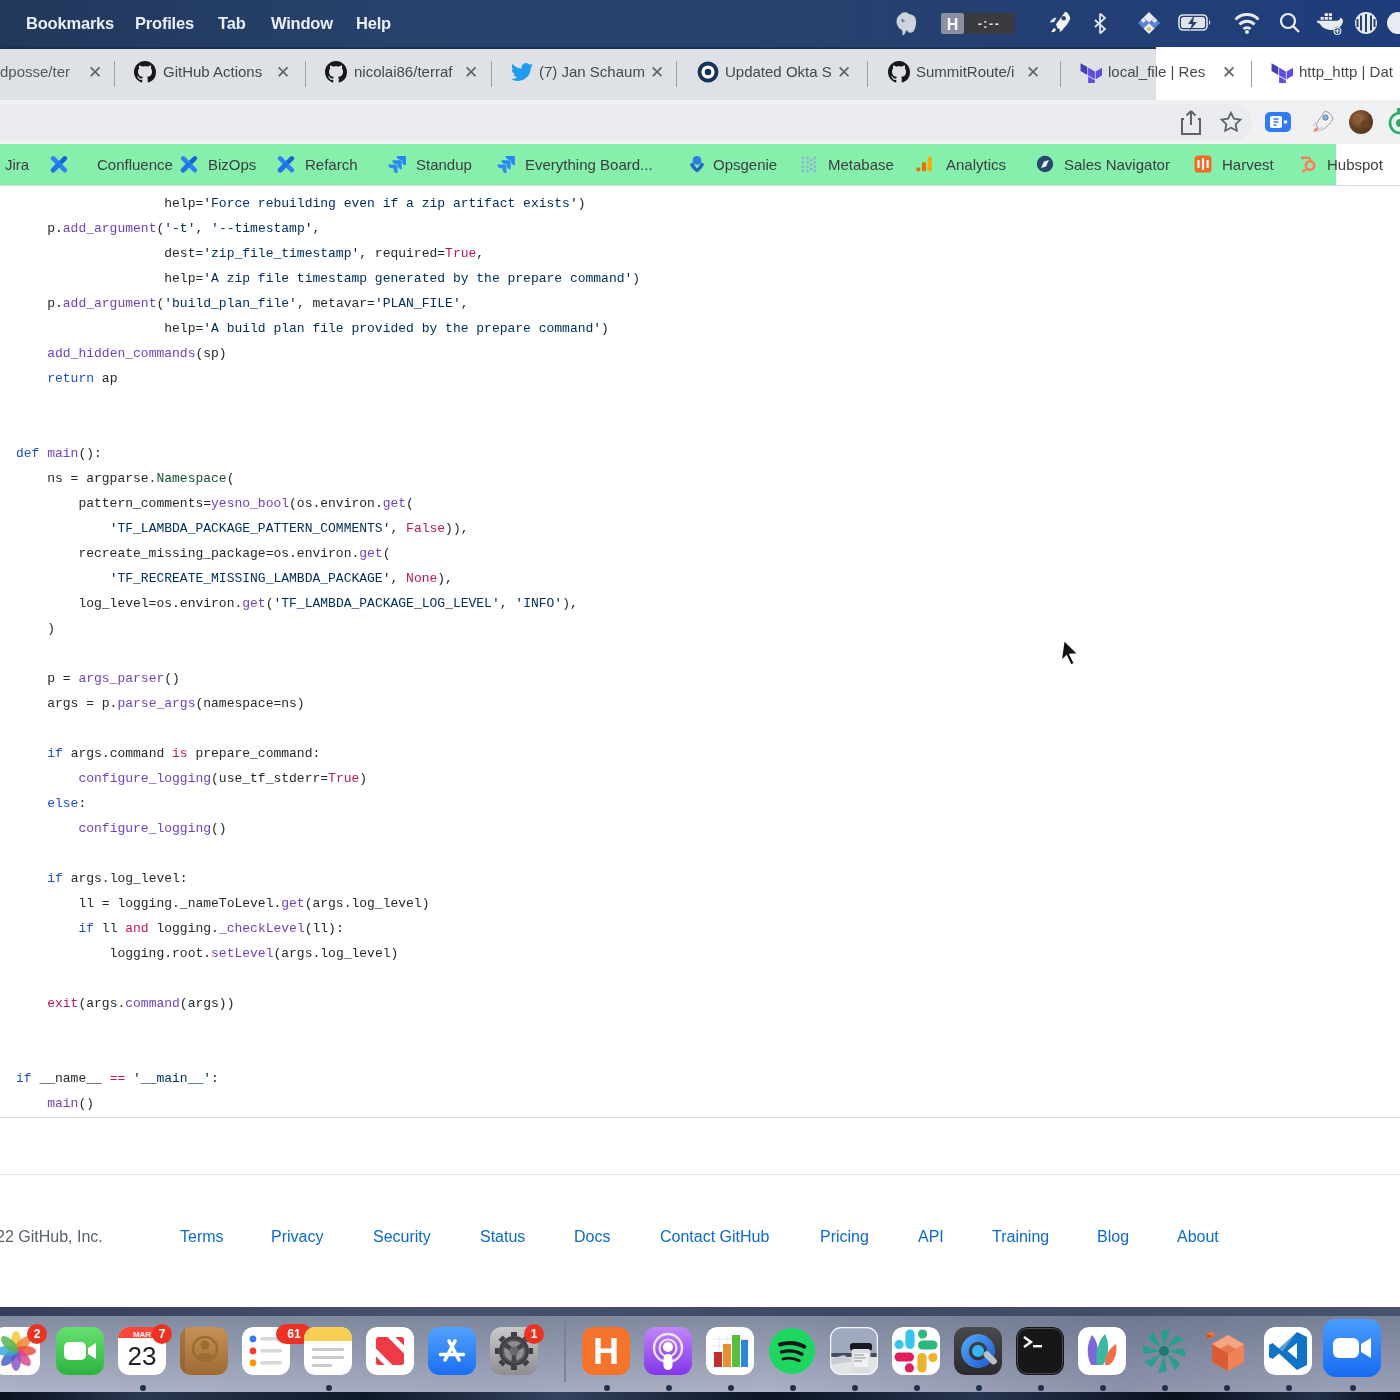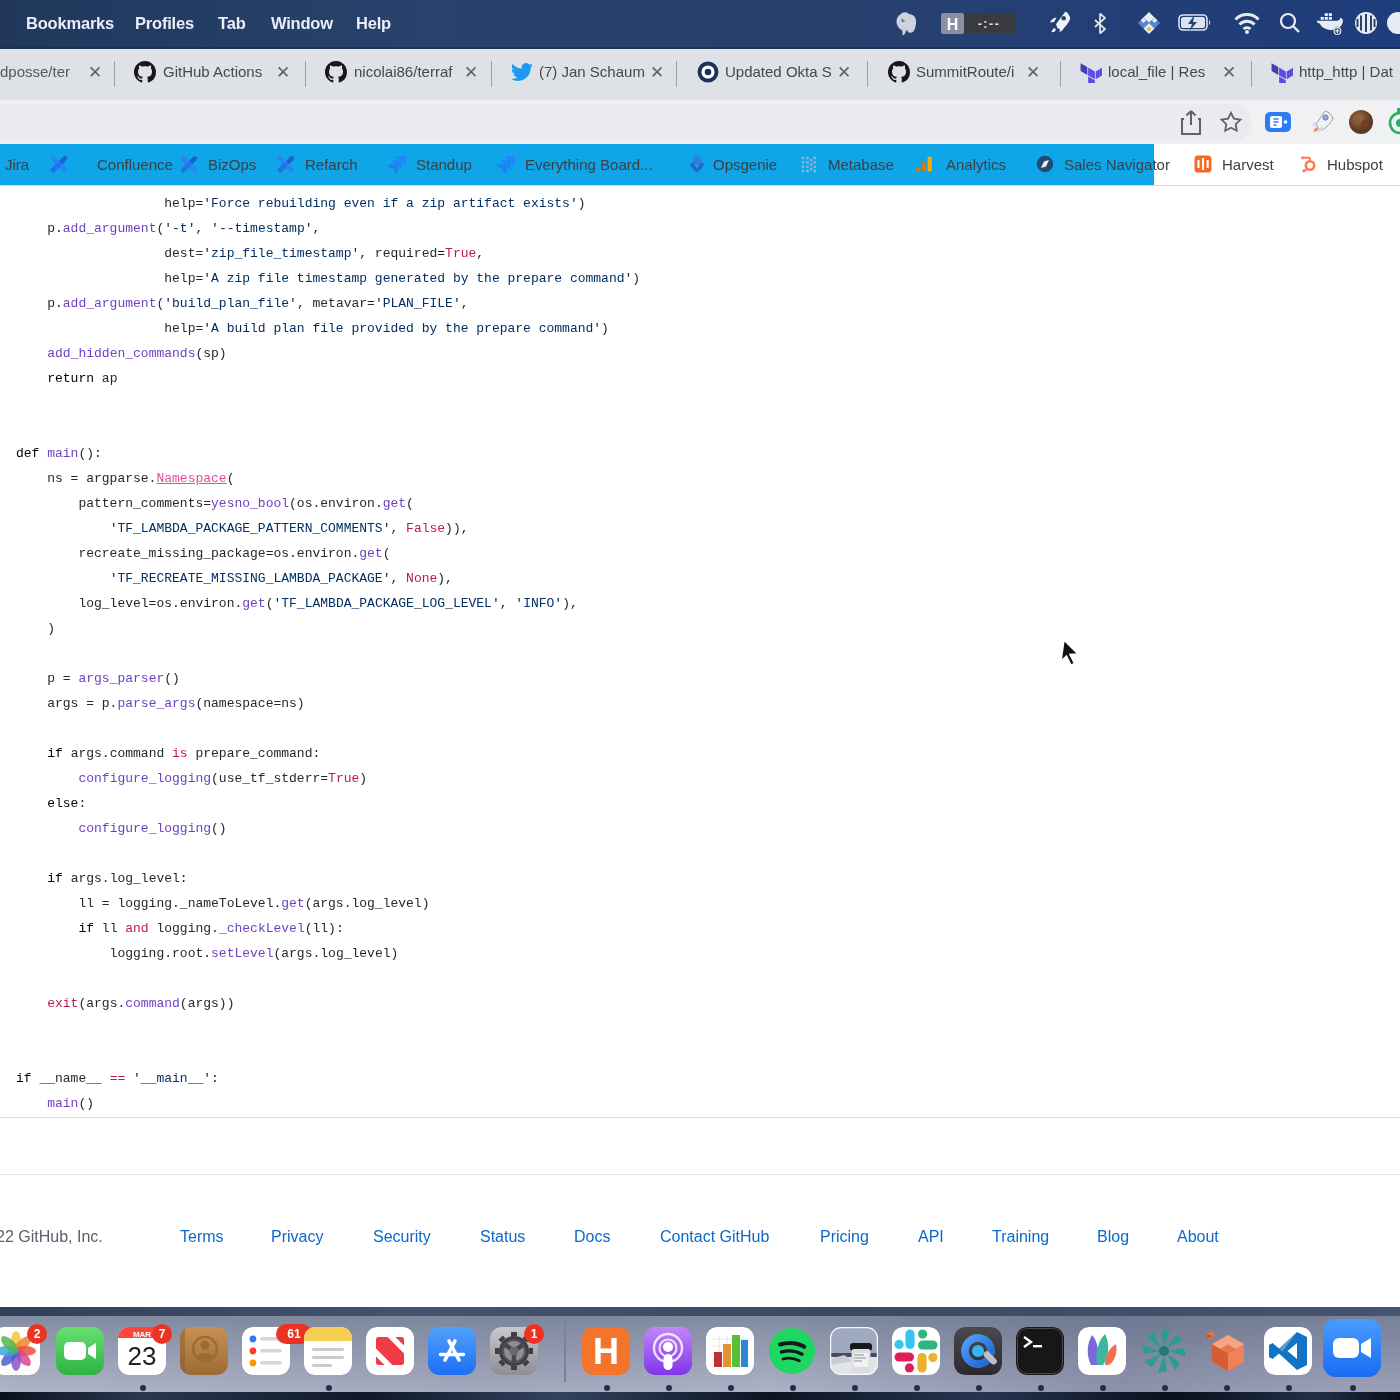--- a/index.html
+++ b/index.html
@@ -6,46 +6,46 @@
   html,body { width:1400px; height:1400px; overflow:hidden; }
   body { font-family:"Liberation Sans", sans-serif; position:relative; background:#fff; }
   .abs { position:absolute; }
 
   
   #menubar { left:0; top:0; width:1400px; height:47px;
     background:linear-gradient(90deg, #21385c 0%, #28426c 30%, #27406e 60%, #1e3d7c 100%); }
   #menubar .mitem { position:absolute; top:14px; color:#e9eefa; font-size:16.5px; font-weight:700; letter-spacing:-.2px; }
 
   
-  #tabstrip { left:0; top:47px; width:1400px; height:53px; background:#dee1e6; box-shadow:inset 0 2px 0 #1c3156; }
+  #tabstrip { left:0; top:47px; width:1156px; height:53px; background:#dee1e6; box-shadow:inset 0 2px 0 #1c3156; }
   .tfade { position:absolute; top:60px; width:30px; height:28px; background:linear-gradient(90deg, rgba(222,225,230,0), #dee1e6 80%); }
   .tabsep { position:absolute; top:14px; width:1px; height:26px; background:#9aa0a6; }
   .tabtxt { position:absolute; top:16px; font-size:15px; color:#45484d; white-space:nowrap; }
   .tabx { position:absolute; top:15px; font-size:17px; color:#5f6368; }
   .tabico { position:absolute; top:14px; width:22px; height:22px; }
 
   
   #urlrow { left:0; top:100px; width:1400px; height:44px; background:#f0f1f3; }
   #urlfield { position:absolute; left:-40px; top:4px; width:1292px; height:36px; background:#e9ebee; border-radius:18px; }
   #urltext { position:absolute; left:0px; top:10px; font-size:19.5px; letter-spacing:-.25px; color:#3c4043; letter-spacing:0px; white-space:nowrap; }
 
   
-  #bmrow { left:0; top:144px; width:1154px; height:42px; background:#0ea5e9; }
+  #bmrow { left:0; top:144px; width:1336px; height:42px; background:#86efac; }
   .bmtxt { position:absolute; top:12px; font-size:15px; color:#3c4043; white-space:nowrap; }
   .bmico { position:absolute; top:11px; width:18px; height:18px; }
   #chromeline { left:0; top:185px; width:1400px; height:1px; background:#d6d9dd; }
 
   
   #content { left:0; top:186px; width:1400px; height:1121px; background:#ffffff; }
   #code { position:absolute; left:16px; top:5px; font-family:"Liberation Mono", monospace; font-size:13px; line-height:25px; white-space:pre; color:#24292e; }
-  .k { color:#000000; }      
+  .k { color:#1d4ed8; }      
   .f { color:#6f42c1; }      
   .b { color:#be185d; }      
   .s { color:#032f62; }      
-  .o { color:#ec4899;text-decoration:underline; }      
+  .o { color:#14532d; }      
   #codeline { left:0; top:1117px; width:1400px; height:1px; background:#d8dbdf; }
   #footline { left:0; top:1174px; width:1400px; height:1px; background:#e6e8eb; }
   .ftxt { position:absolute; top:1228px; font-size:16px; color:#0b69cd; white-space:nowrap; }
   #fcopy { position:absolute; top:1228px; left:-4px; font-size:16px; color:#586069; }
 
   
   #deskgap { left:0; top:1307px; width:1400px; height:9px; background:linear-gradient(90deg,#333f59,#46536f 30%,#3c4963 60%,#475470); }
   #dock { left:0; top:1316px; width:1400px; height:76px; background:linear-gradient(90deg, rgba(62,70,104,0) 0%, rgba(62,70,104,0.10) 35%, rgba(62,70,104,0.02) 55%, rgba(62,70,104,0.30) 80%, rgba(62,70,104,0.18) 96%), linear-gradient(#838da1,#a6abc0 78%,#b0b4c8); }
   #dockbottom { left:0; top:1392px; width:1400px; height:8px; background:linear-gradient(90deg,#0a101d,#2a3850 10%,#0f1828 26%,#33425e 40%,#0c1422 55%,#273550 70%,#0a0f1c 84%,#223048 94%,#090e1a); }
   .dicon { position:absolute; top:1327px; width:48px; height:48px; border-radius:11px; }

